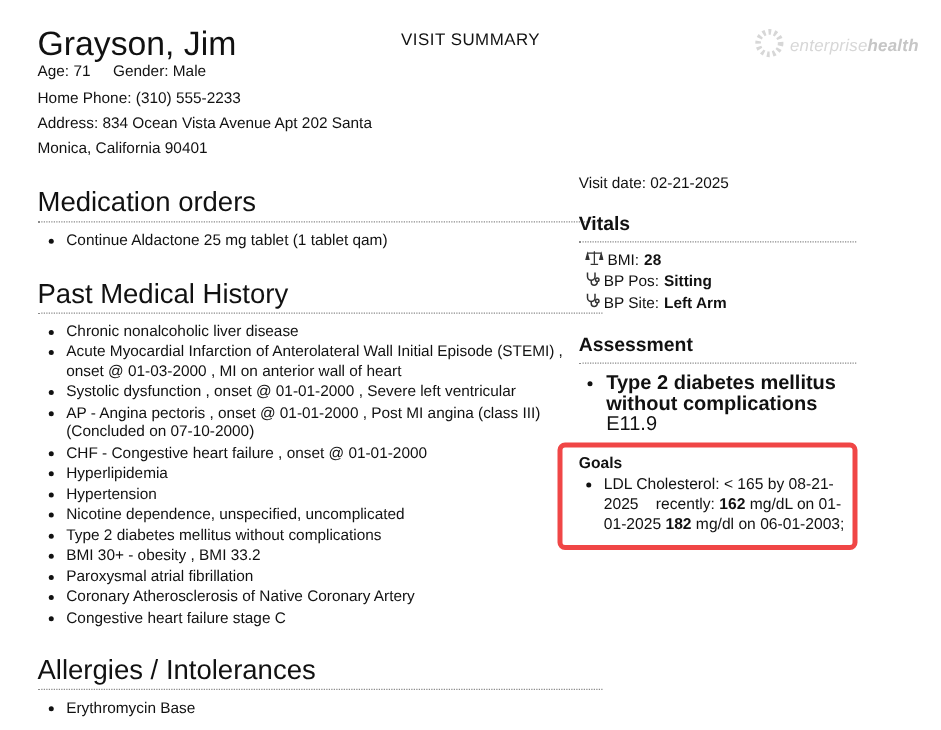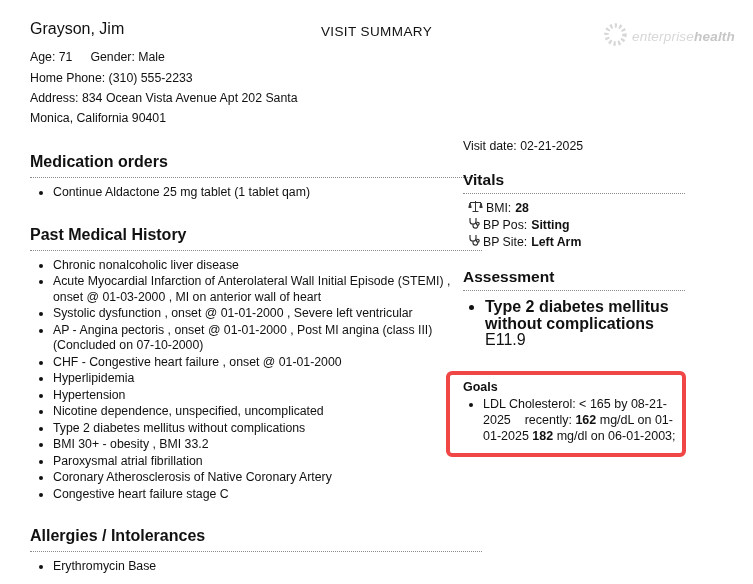--- a/index.html
+++ b/index.html
@@ -19,21 +19,21 @@
     font-size:12.3px;
     overflow:hidden;
   }
   
   .doc-title{
     position:absolute;top:24px;left:0;width:100%;
     text-align:center;font-size:13.5px;letter-spacing:.4px;
   }
   .patient-name{
     position:absolute;top:20px;left:30px;
-    font-size:16px;font-weight:400;
+    font-size:27px;font-weight:400;
   }
   .patient-meta{
     position:absolute;top:47px;left:30px;width:330px;
     line-height:20px;
   }
   .patient-meta .row{margin-bottom:0.5px;}
   .gender{margin-left:18px;}
   .addr2{margin-top:-1px;}
   .logo{
     position:absolute;top:22px;right:18px;
@@ -43,21 +43,21 @@
   .logo-text b{color:var(--logo-gray-dark);font-weight:700;}
   
   .col-left{
     position:absolute;top:151px;left:30px;width:452px;
   }
   .col-right{
     position:absolute;top:139px;left:463px;width:222px;
   }
   
   h2.section{
-    font-size:16px;line-height:22px;font-weight:700;
+    font-size:22px;line-height:22px;font-weight:400;
     padding-bottom:4px;border-bottom:1px dotted var(--rule-gray);
   }
   h3.section{
     font-size:15.5px;line-height:20px;font-weight:700;
     padding-bottom:3px;border-bottom:1px dotted var(--rule-gray);
   }
   .mt{margin-top:23px;}
   
   ul.bullets{margin:7px 0 0 0;padding-left:23px;list-style:disc;}
   ul.bullets li{line-height:15.5px;margin-bottom:1px;}
@@ -66,21 +66,21 @@
   .vitals-list{margin-top:6px;padding-left:5px;}
   .vital-row{display:flex;align-items:center;line-height:15px;gap:3px;}
   .vital-row svg{flex:0 0 auto;}
   .vital-value{font-weight:700;margin-left:4px;}
   .vital-label{white-space:nowrap;}
   
   .assess-list{margin-top:8px;padding-left:22px;list-style:disc;}
   .assess-list li{line-height:16.5px;font-size:16px;}
   
   .goals-box{
-    margin-top:22px;margin-left:-17px;width:calc(100% + 18px);
+    margin-top:5px;margin-left:-17px;width:calc(100% + 18px);
     border:4px solid var(--highlight-red);border-radius:6px;
     padding:5px 4px 9px 13px;
   }
   .goals-heading{font-size:12.5px;font-weight:700;line-height:15px;}
   .goals-list{margin-top:1px;padding-left:20px;list-style:disc;}
   .goals-list li{line-height:16px;font-size:12.5px;}
   .seg-b{font-weight:700;}
 </style>
 </head>
 <body>

